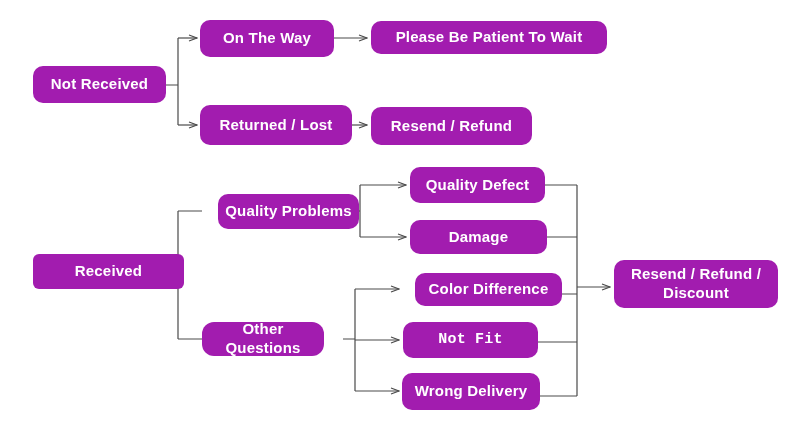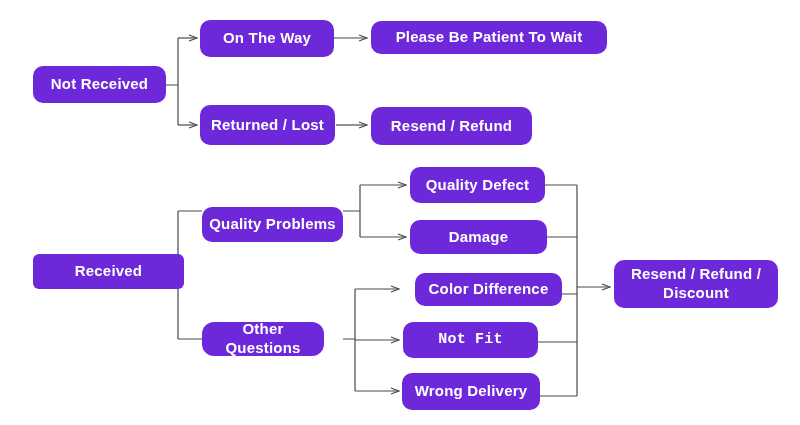--- a/index.html
+++ b/index.html
@@ -11,41 +11,41 @@
     font-family: "Liberation Sans", sans-serif;
     overflow: hidden;
   }
   #wires {
     position: absolute;
     left: 0; top: 0;
     width: 800px; height: 425px;
   }
   .node {
     position: absolute;
-    background: #6d28d9;
+    background: #a21caf;
     color: #ffffff;
     border-radius: 10px;
     display: flex;
     align-items: center;
     justify-content: center;
     text-align: center;
     font-weight: bold;
     font-size: 15px;
     line-height: 1.25;
     padding: 0 6px;
     box-sizing: border-box;
     letter-spacing: 0.2px;
   }
   
   .n-not-received     { left: 33px;  top: 66px;  width: 133px; height: 37px; }
   .n-on-the-way       { left: 200px; top: 20px;  width: 134px; height: 37px; }
   .n-please-wait      { left: 371px; top: 21px;  width: 236px; height: 33px; }
-  .n-returned-lost    { left: 200px; top: 105px; width: 135px; height: 40px; }
+  .n-returned-lost    { left: 200px; top: 105px; width: 152px; height: 40px; }
   .n-resend-refund    { left: 371px; top: 107px; width: 161px; height: 38px; }
-  .n-quality-problems { left: 202px; top: 194px; width: 141px; height: 35px; margin-top: 13px; }
+  .n-quality-problems { left: 218px; top: 194px; width: 141px; height: 35px; }
   .n-received         { left: 33px;  top: 254px; width: 151px; height: 35px; border-radius: 6px; }
   .n-other-questions  { left: 202px; top: 322px; width: 122px; height: 34px; border-radius: 12px; }
   .n-quality-defect   { left: 410px; top: 167px; width: 135px; height: 36px; }
   .n-damage           { left: 410px; top: 220px; width: 137px; height: 34px; }
   .n-color-difference { left: 403px; top: 273px; width: 147px; height: 33px; margin-left: 12px; }
   .n-not-fit          { left: 403px; top: 322px; width: 135px; height: 36px; font-family: Liberation Mono, monospace; }
   .n-wrong-delivery   { left: 402px; top: 373px; width: 138px; height: 37px; }
   .n-resend-discount  { left: 614px; top: 260px; width: 164px; height: 48px; }
 </style>
 </head>

